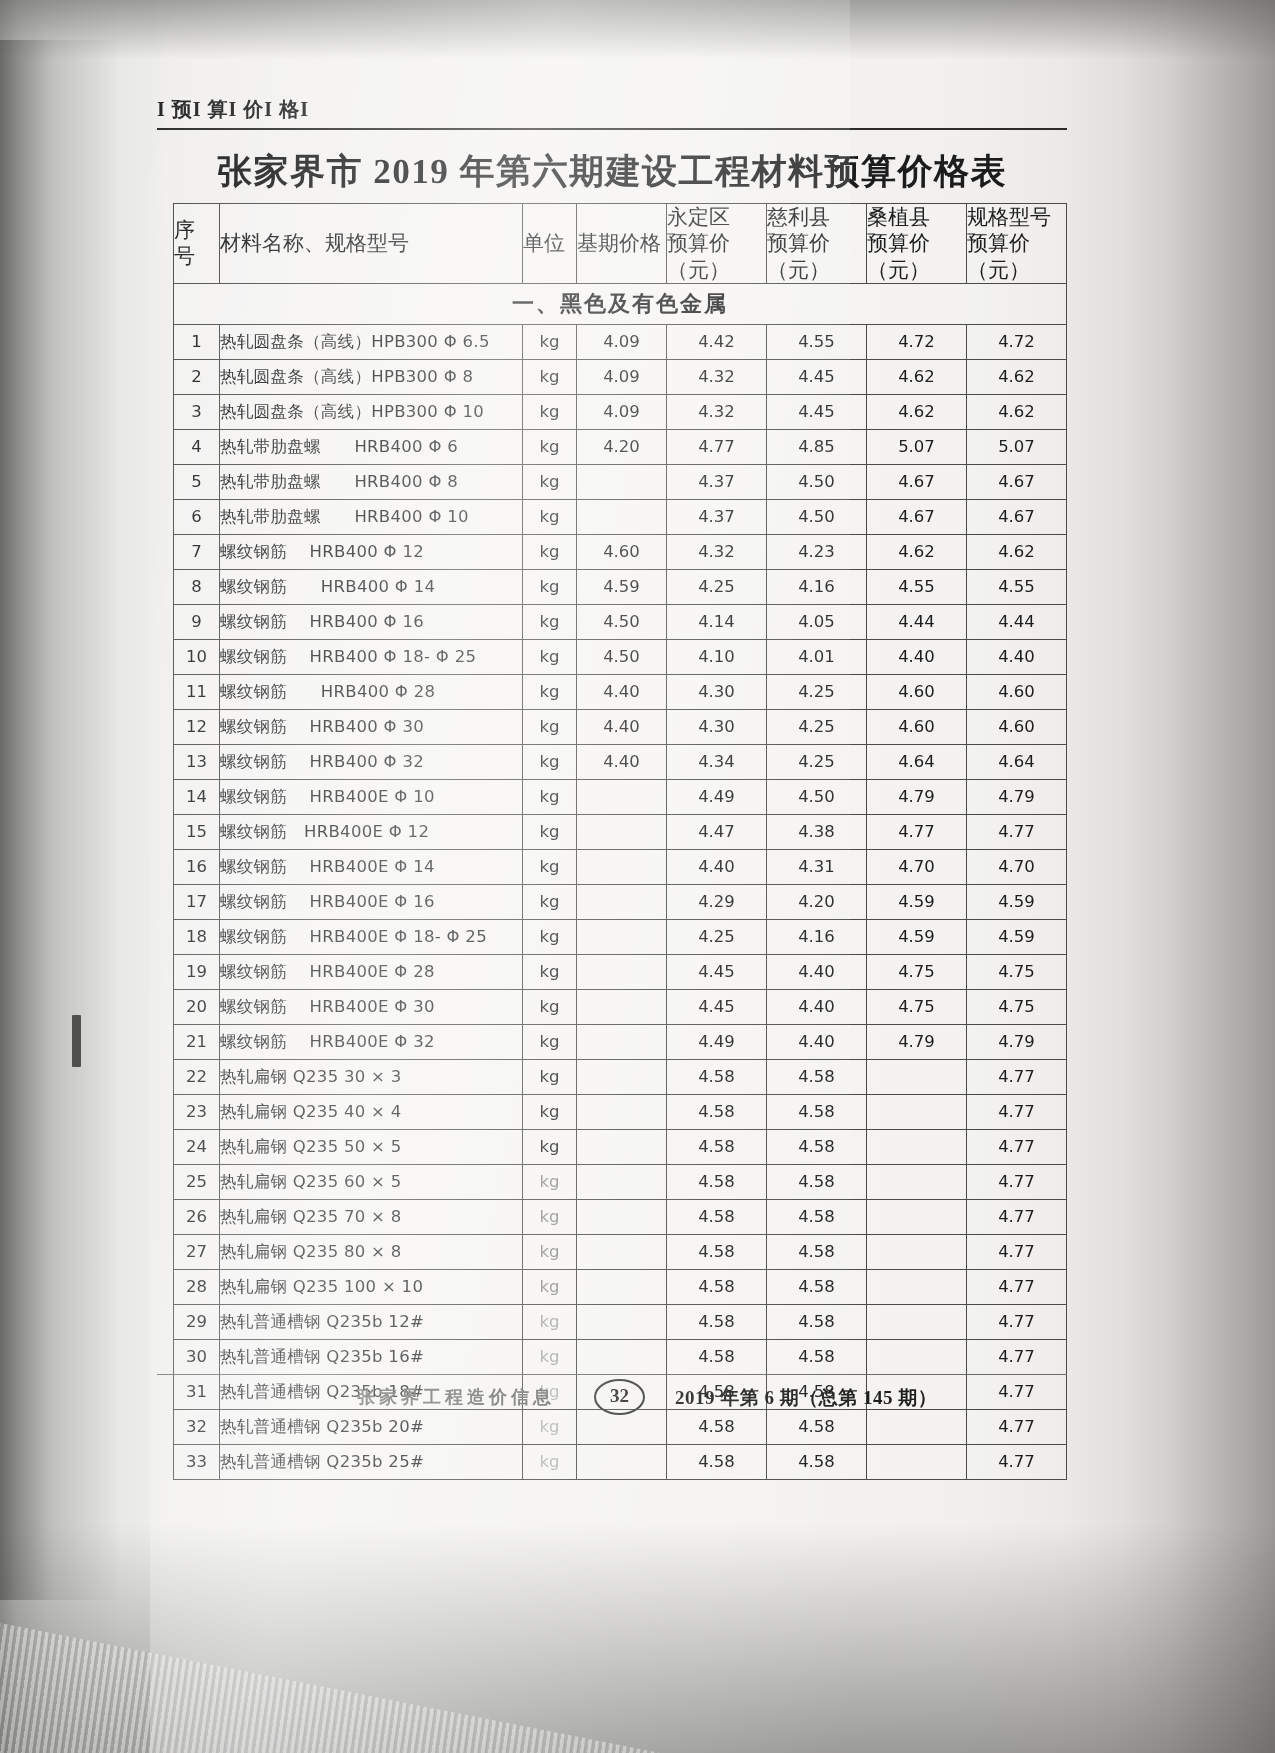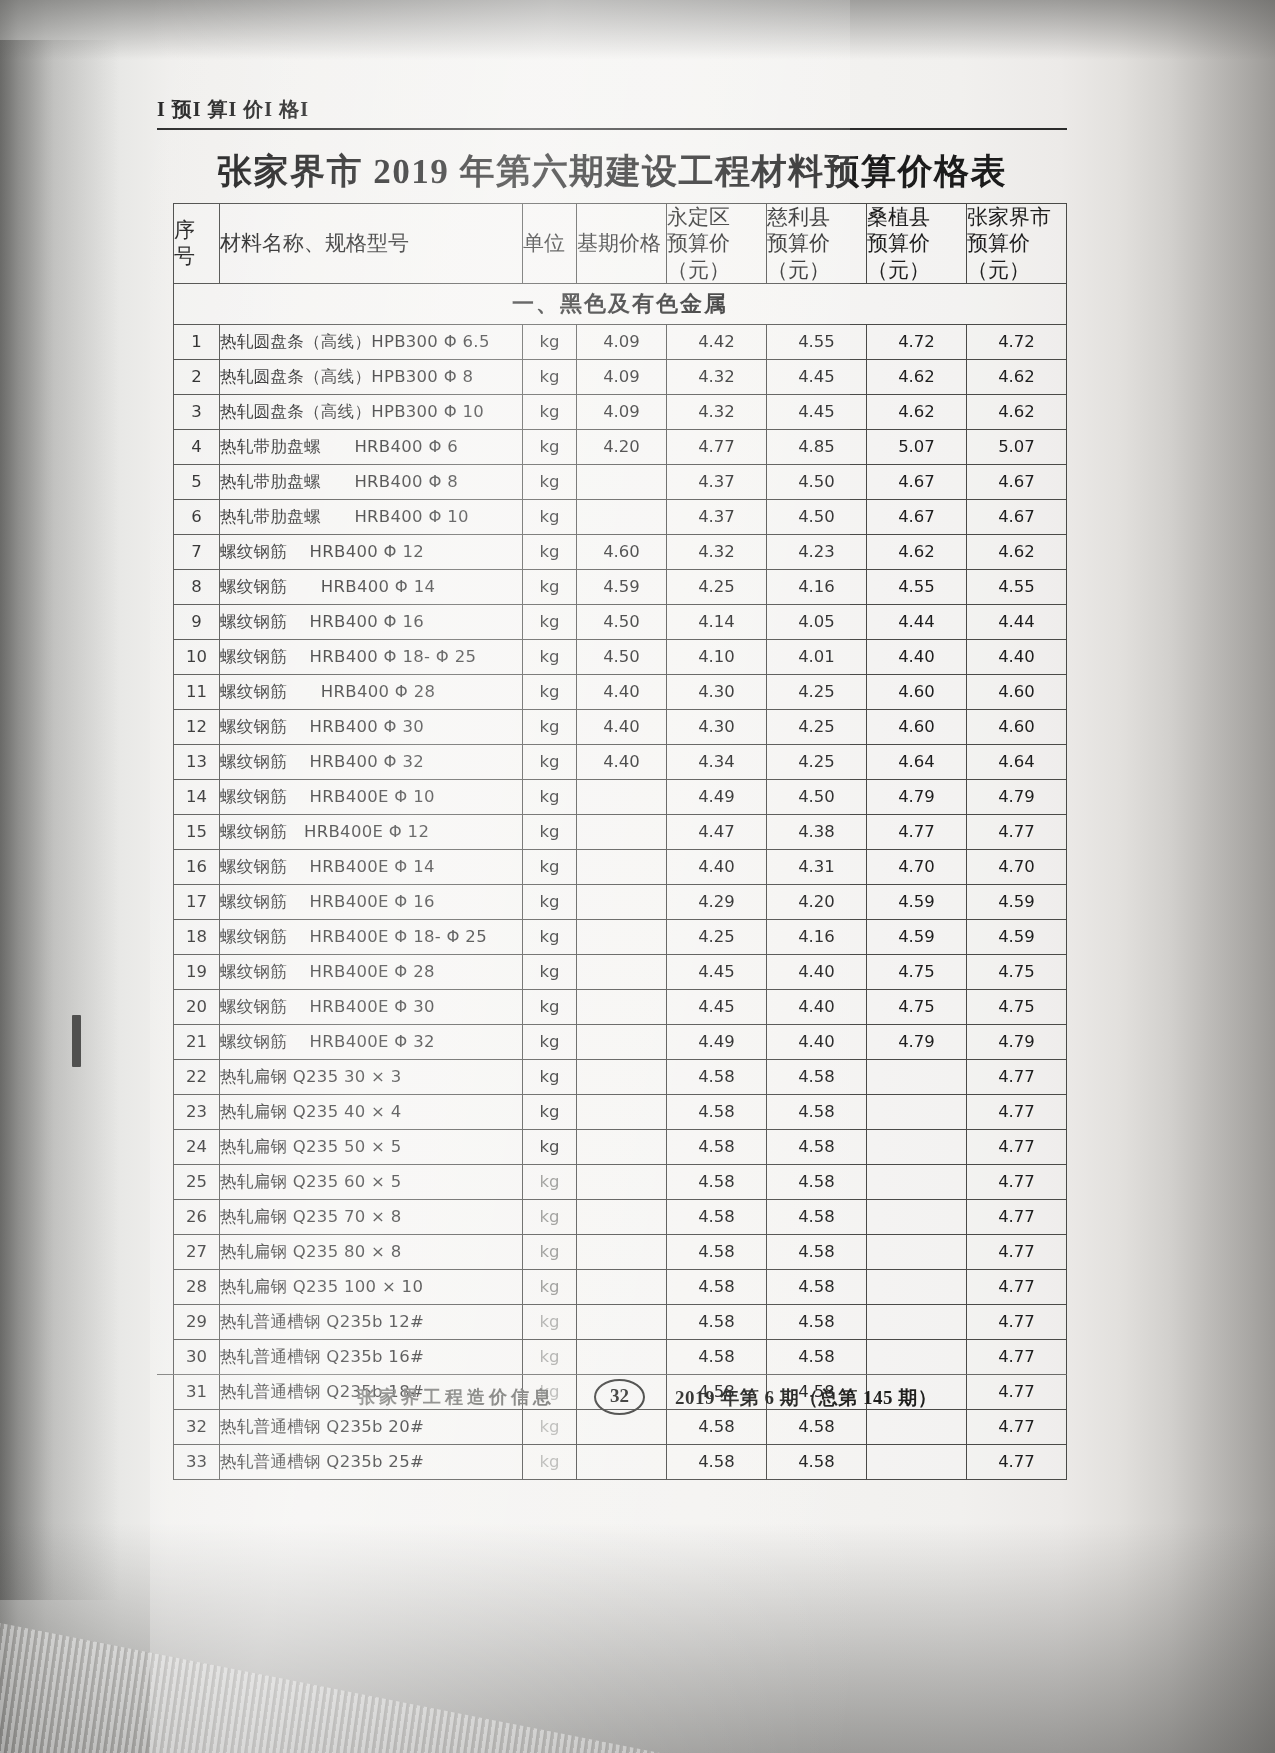--- a/index.html
+++ b/index.html
@@ -179,21 +179,21 @@
         </th>
         <th>
           <span>慈利县</span>
           <span class="l2">预算价（元）</span>
         </th>
         <th>
           <span>桑植县</span>
           <span class="l2">预算价（元）</span>
         </th>
         <th>
-          <span>张家界市</span>
+          <span>规格型号</span>
           <span class="l2">预算价（元）</span>
         </th>
       </tr>
     </thead>
     <tbody>
       <tr class="section-row">
         <td colspan="8">一、黑色及有色金属</td>
       </tr>
     </tbody>
     <tbody class="rows" id="rows-body">

